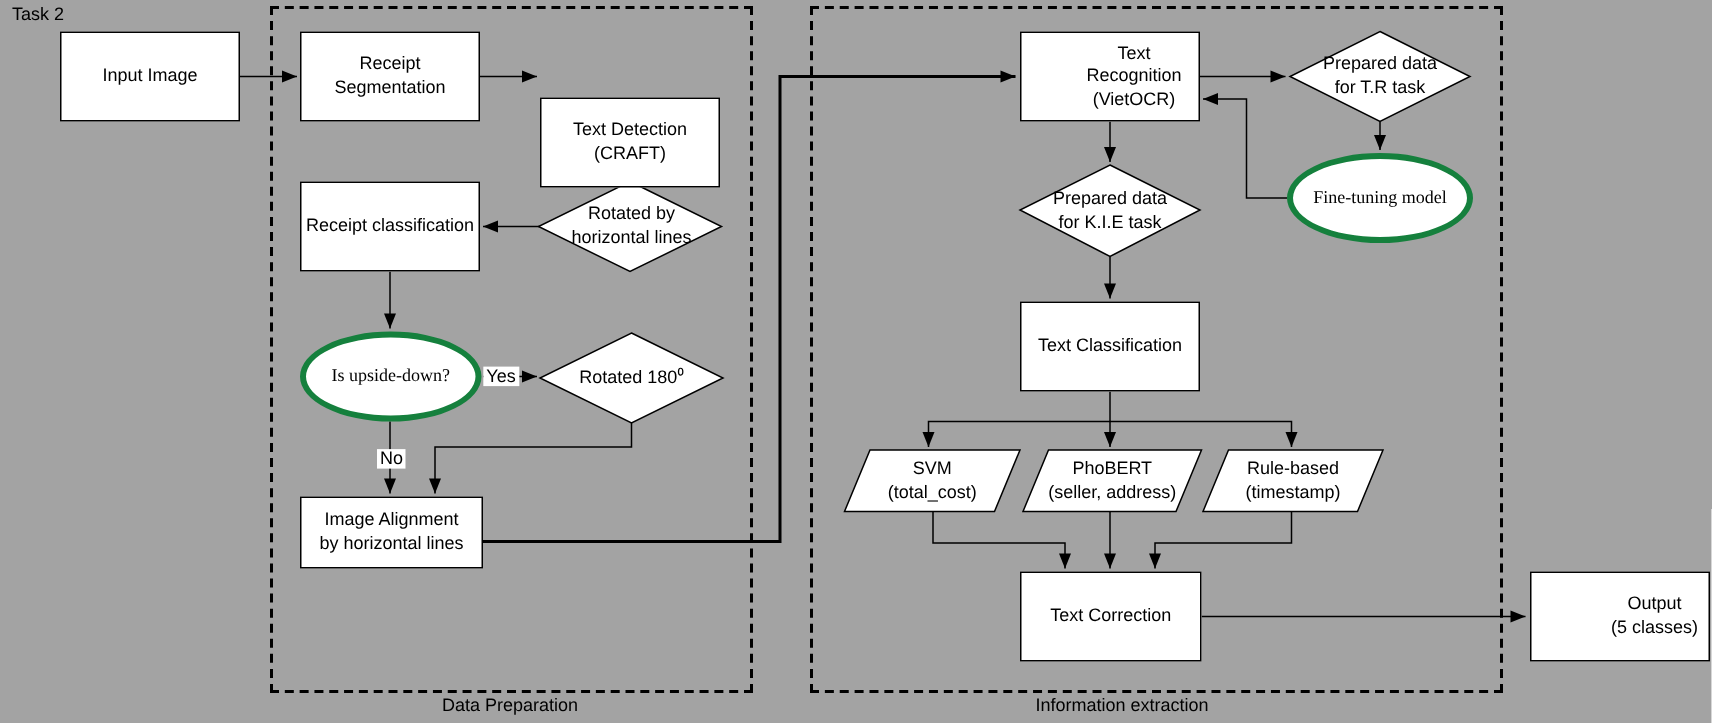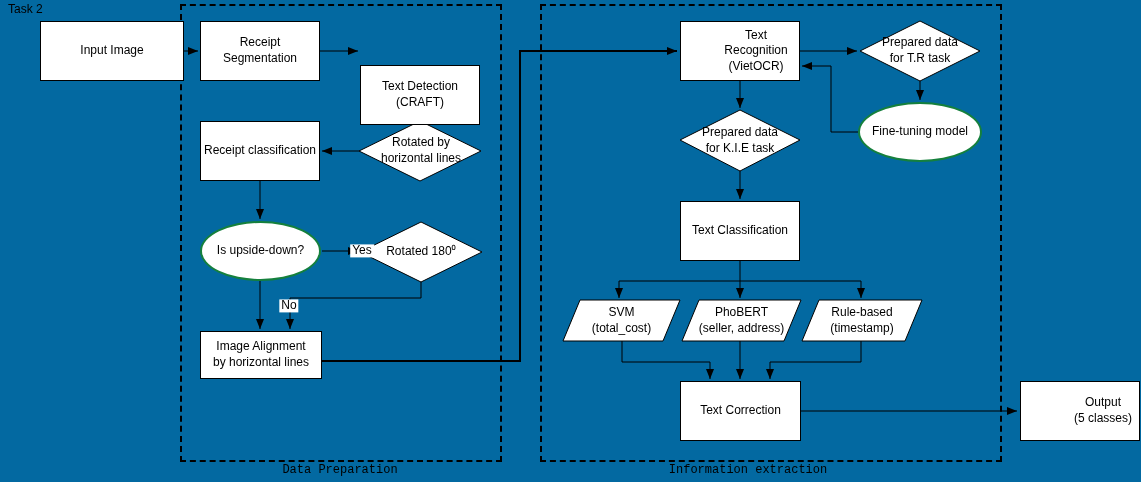--- a/index.html
+++ b/index.html
@@ -1,36 +1,36 @@
 <!DOCTYPE html>
 <html><head>
 <meta charset="utf-8">
 <style>
   html,body { margin:0; padding:0; background:#ffffff; }
   #canvas {
-    position:relative; width:1141px; height:482px; background:#0369a1;
+    position:relative; width:1141px; height:482px; background:#a3a3a3;
     font-family:"Liberation Sans", sans-serif; font-size:12px; color:#000;
     overflow:hidden;
   }
   .container-box {
     position:absolute; border:2px dashed #000; background:transparent;
   }
   svg.wires { position:absolute; left:0; top:0; width:1141px; height:482px; }
   .node {
     position:absolute; display:flex; align-items:center; justify-content:center;
     text-align:center; white-space:pre-line; line-height:1.3; box-sizing:border-box;
   }
   .rect-node  { border:1px solid #000; background:#fff; }
-  .ellipse-node { border:2px solid #15803d; background:#fff; border-radius:50%; }
+  .ellipse-node { border:4px solid #15803d; background:#fff; border-radius:50%;font-family:Liberation Serif, serif; }
   .shape-label { background:transparent; pointer-events:none; }
   .edge-label {
     position:absolute; transform:translate(-50%,-50%); background:#fff;
-    padding:0 2px; line-height:1.1;margin-left:28px;
+    padding:0 2px; line-height:1.1;
   }
-  .caption { position:absolute; text-align:center;font-family:Liberation Mono, monospace; }
+  .caption { position:absolute; text-align:center; }
   .corner-label { position:absolute; }
 </style>
 </head>
 <body>
 
 <div id="canvas">
 
   <div class="corner-label" style="left:8px; top:2px;">Task 2</div>
 
   <div class="container-box" style="left:180px; top:4px; width:318px; height:454px;"></div>
@@ -75,21 +75,21 @@
       <polygon points="421,222 482,252 421,282 360,252"></polygon>
       <polygon points="920,21 980,51 920,81 860,51"></polygon>
       <polygon points="740,110 800,140 740,171 680,140"></polygon>
 
       <polygon points="580,300 680,300 663,341 563,341"></polygon>
       <polygon points="699,300 801,300 784,341 682,341"></polygon>
       <polygon points="819,300 922,300 905,341 802,341"></polygon>
     </g>
   </svg>
 
-  <div class="node rect-node" style="left:40px; top:21px; width:144px; height:60px;">Input Image</div>
+  <div class="node rect-node" style="left:40px; top:21px; width:120px; height:60px;">Input Image</div>
   <div class="node rect-node" style="left:200px; top:21px; width:120px; height:60px;">Receipt
 Segmentation</div>
   <div class="node rect-node" style="left:360px; top:21px; width:120px; height:60px;margin-top:44px;">Text Detection
 (CRAFT)</div>
   <div class="node rect-node" style="left:200px; top:121px; width:120px; height:60px;">Receipt classification</div>
   <div class="node ellipse-node" style="left:200px; top:221px; width:121px; height:60px;">Is upside-down?</div>
   <div class="node rect-node" style="left:200px; top:331px; width:122px; height:48px;">Image Alignment
 by horizontal lines</div>
   <div class="node rect-node" style="left:680px; top:21px; width:120px; height:60px;padding-left:32px;">Text Recognition
 (VietOCR)</div>

